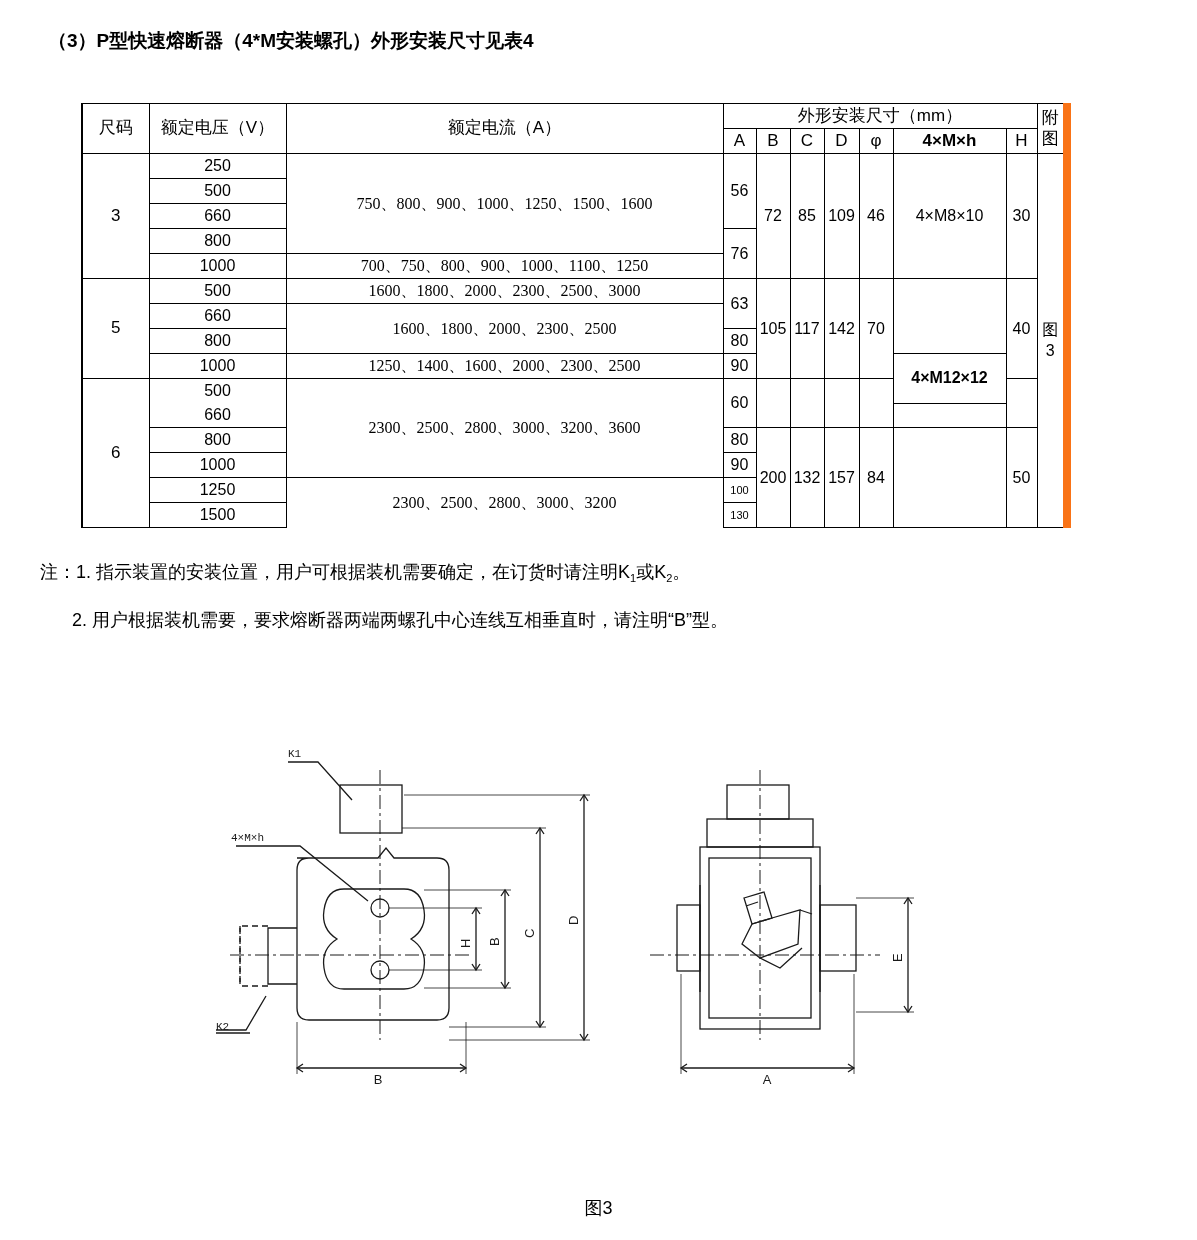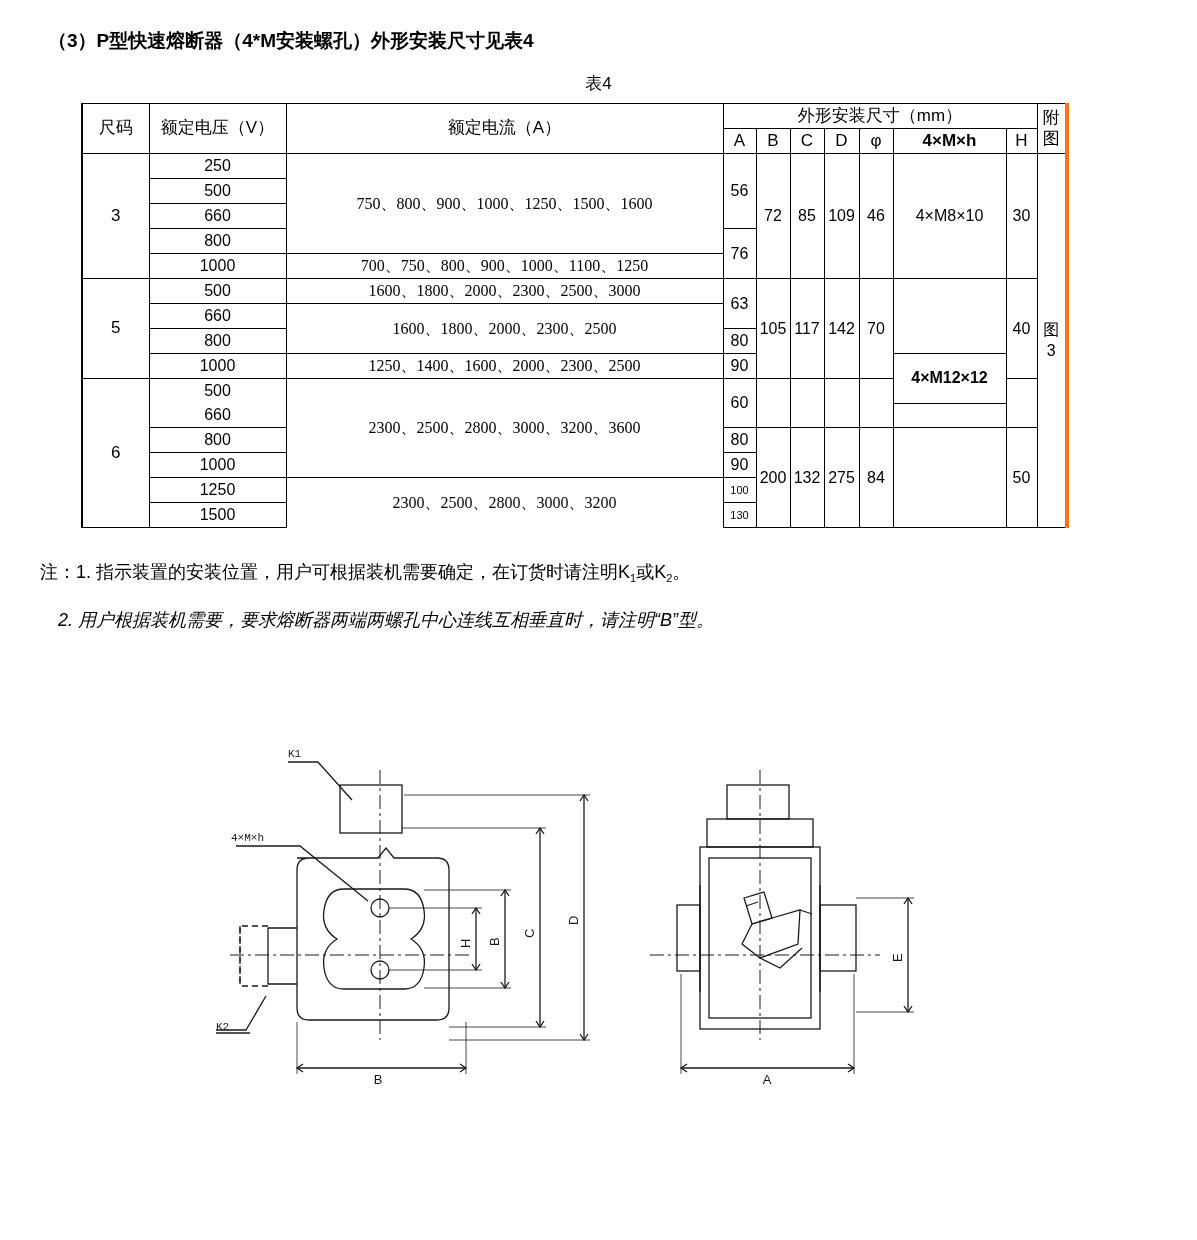--- a/index.html
+++ b/index.html
@@ -51,36 +51,36 @@
   table.dim td, table.dim th {
     border: 1px solid #000;
     padding: 0;
     text-align: center;
     vertical-align: middle;
     font-weight: normal;
     height: 24px;
     line-height: 1.1;
   }
   table.dim .outer-left { border-left: 2px solid #000; }
-  table.dim .outer-right { border-right: 4px solid #f97316; }
+  table.dim .outer-right { border-right: 8px solid #f97316; }
   .nb-top { border-top: none !important; }
   .nb-bottom { border-bottom: none !important; }
   .sz { font-size: 17px; }
   .hdr { font-size: 17px; }
   .cur { font-size: 16px; white-space: nowrap; font-family: Liberation Serif, serif; }
   .small-num { font-size: 11px; }
   .notes {
     position: absolute;
     left: 40px;
     top: 556px;
     font-size: 18px;
     line-height: 1.8;
   }
   .notes .n1 { white-space: nowrap; }
-  .notes .n2 { white-space: nowrap; margin-left: 18px; margin-top: 16px; font-style: italic; }
+  .notes .n2 { white-space: nowrap; margin-left: 32px; margin-top: 16px; }
   sub { font-size: 11px; vertical-align: baseline; position: relative; top: 4px; }
   .figure-area {
     position: absolute;
     left: 0;
     top: 700px;
     width: 1197px;
     height: 420px;
   }
   .fig-caption {
     position: absolute;
@@ -91,21 +91,20 @@
     font-size: 18px;
   }
 </style>
 </head>
 <body>
 
 <div class="page">
 
   <div class="heading">（3）P型快速熔断器（4*M安装螺孔）外形安装尺寸见表4</div>
 
-  <div class="table-caption">表4</div>
 
   <div class="table-wrap">
     <table class="dim">
       <colgroup>
         <col style="width:67px">
         <col style="width:137px">
         <col style="width:437px">
         <col style="width:33px">
         <col style="width:34px">
         <col style="width:34px">
@@ -207,21 +206,21 @@
           <td class="nb-bottom" rowspan="2"></td>
         </tr>
         <tr>
           <td class="nb-top">660</td>
         </tr>
         <tr>
           <td>800</td>
           <td>80</td>
           <td rowspan="4">200</td>
           <td rowspan="4">132</td>
-          <td rowspan="4">275</td>
+          <td rowspan="4">157</td>
           <td rowspan="4">84</td>
           <td rowspan="4"></td>
           <td rowspan="4">50</td>
         </tr>
         <tr>
           <td>1000</td>
           <td>90</td>
         </tr>
         <tr>
           <td>1250</td>
@@ -351,14 +350,15 @@
         <line x1="681" y1="368" x2="854" y2="368"></line>
         <path d="M687 364 L681 368 L687 372"></path>
         <path d="M848 364 L854 368 L848 372"></path>
         <line x1="681" y1="274" x2="681" y2="374" stroke-width="0.8"></line>
         <line x1="854" y1="274" x2="854" y2="374" stroke-width="0.8"></line>
         <text x="767" y="384" font-size="13" fill="#1a1a1a" stroke="none" text-anchor="middle">A</text>
       </g>
     </svg>
   </div>
 
+  <div class="fig-caption">图3</div>
 
 </div>
 
 </body></html>

